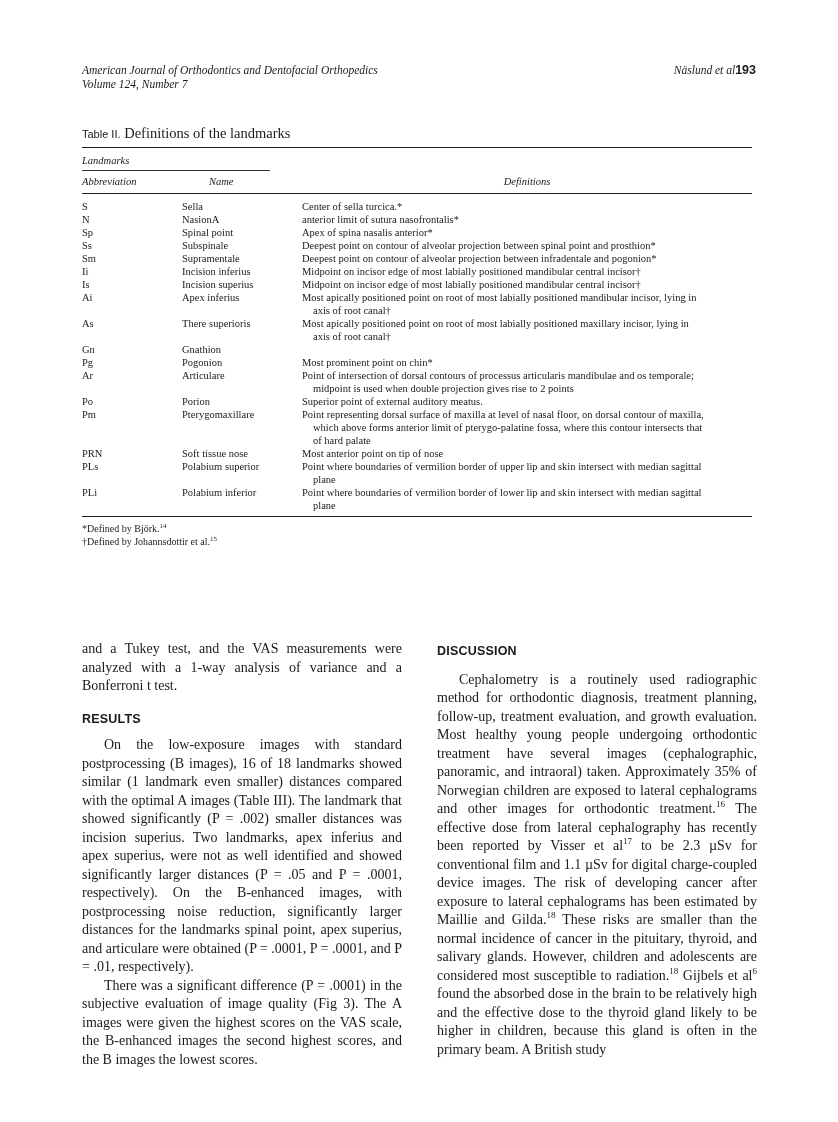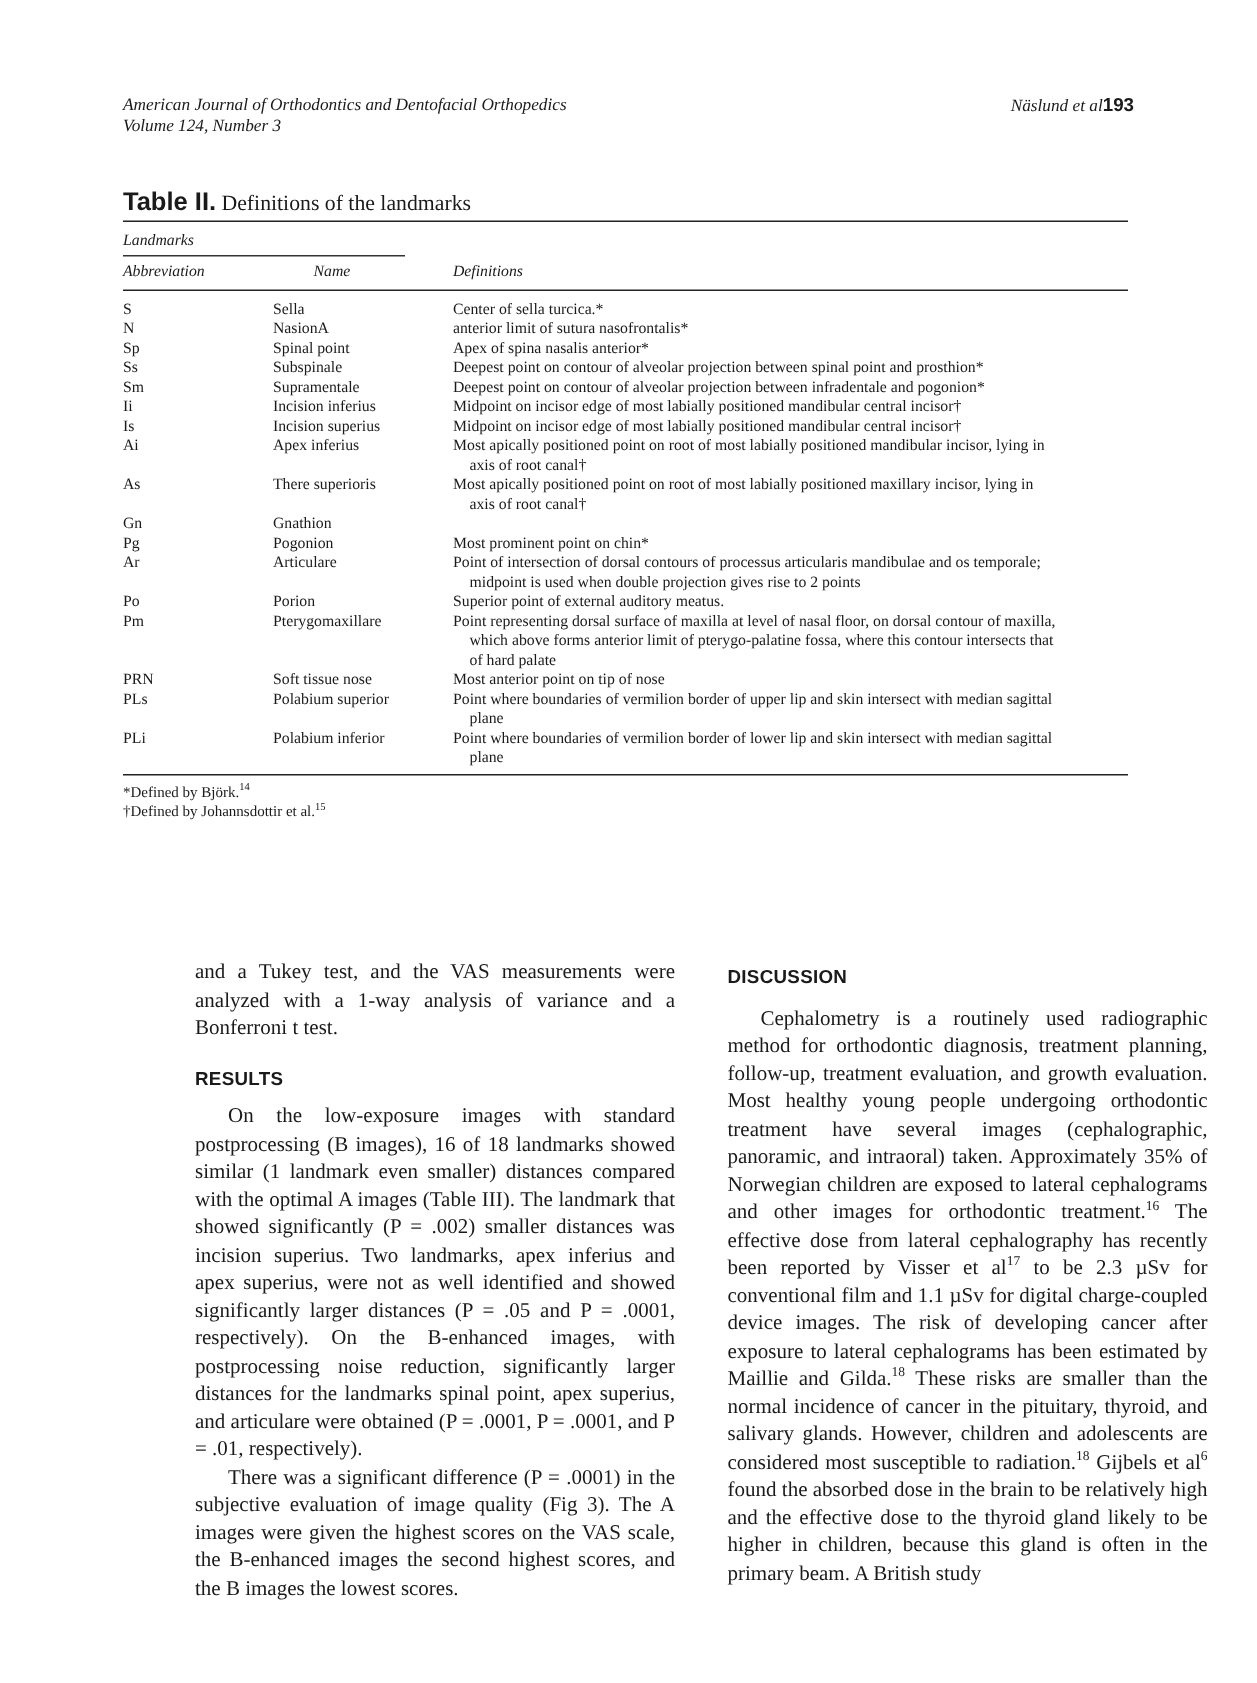--- a/index.html
+++ b/index.html
@@ -4,52 +4,52 @@
 <style>
   html, body { margin: 0; padding: 0; background: #ffffff; }
   body { width: 838px; height: 1122px; position: relative; overflow: hidden;
          font-family: "Liberation Serif", serif; color: #1a1a1a; }
   .running-head { position: absolute; left: 82px; top: 63px; width: 674px;
                   font-size: 11.5px; font-style: italic; line-height: 14px; }
   .running-head .right { position: absolute; right: 0; top: 0; }
   .running-head .pgnum { font-family: "Liberation Sans", sans-serif; font-style: normal;
                          font-weight: bold; font-size: 12.5px; }
   .table-title { position: absolute; left: 82px; top: 125px; font-size: 14.5px; }
-  .table-title .lbl { font-family: "Liberation Sans", sans-serif; font-size: 17px; font-weight: bold; }
+  .table-title .lbl { font-family: "Liberation Sans", sans-serif; font-size: 11px; font-weight: normal; }
   .table-wrap { position: absolute; left: 82px; top: 147px; width: 670px; }
   .rule-thick { border-top: 1.6px solid #222; }
   .group-head { font-style: italic; font-size: 10.5px; height: 22px; line-height: 26px; }
   .sub-rule { width: 188px; border-top: 1px solid #333; }
   .col-head { display: flex; font-style: italic; font-size: 10.5px; height: 22px; line-height: 22px; }
   .c-abbr { width: 100px; flex: none; }
   .c-name { width: 120px; flex: none; }
   .c-def { flex: 1; }
   .col-head .c-name { text-align: left; padding-left: 27px; box-sizing: border-box; }
-  .col-head .c-def { text-align: left; }
+  .col-head .c-def { text-align: center; }
   .tbody { padding-top: 6px; padding-bottom: 4px; }
   .trow { display: flex; font-size: 10.5px; line-height: 13px; }
   .trow .c-def .cont { padding-left: 11px; display: block; }
   .footnotes { font-size: 10px; line-height: 13px; margin-top: 5px; }
   .footnotes sup { font-size: 7px; }
-  .col { position: absolute; top: 640px; width: 320px; font-size: 14px; line-height: 18.5px; text-align: justify; margin-left: 48px; }
+  .col { position: absolute; top: 640px; width: 320px; font-size: 14px; line-height: 18.5px; text-align: justify; }
   .col.left { left: 82px; }
   .col.right { left: 437px; }
   .col p { margin: 0; }
   .col p.indent { text-indent: 22px; }
   .sec-head { font-family: "Liberation Sans", sans-serif; font-weight: bold; font-size: 12.5px;
               margin: 14px 0 8px 0; letter-spacing: 0.2px; }
   .col.right .sec-head { margin-top: 2px; margin-bottom: 10px; }
   sup { font-size: 9px; line-height: 0; }
 </style>
 </head>
 <body>
 
 <div class="running-head">
   <div>American Journal of Orthodontics and Dentofacial Orthopedics</div>
-  <div>Volume 124, Number 3</div>
+  <div>Volume 124, Number 7</div>
   <div class="right">
     <span>Näslund et al</span><span class="pgnum">193</span>
   </div>
 </div>
 
 <div class="table-title">
   <span class="lbl">Table II.</span>
   <span>Definitions of the landmarks</span>
 </div>
 

